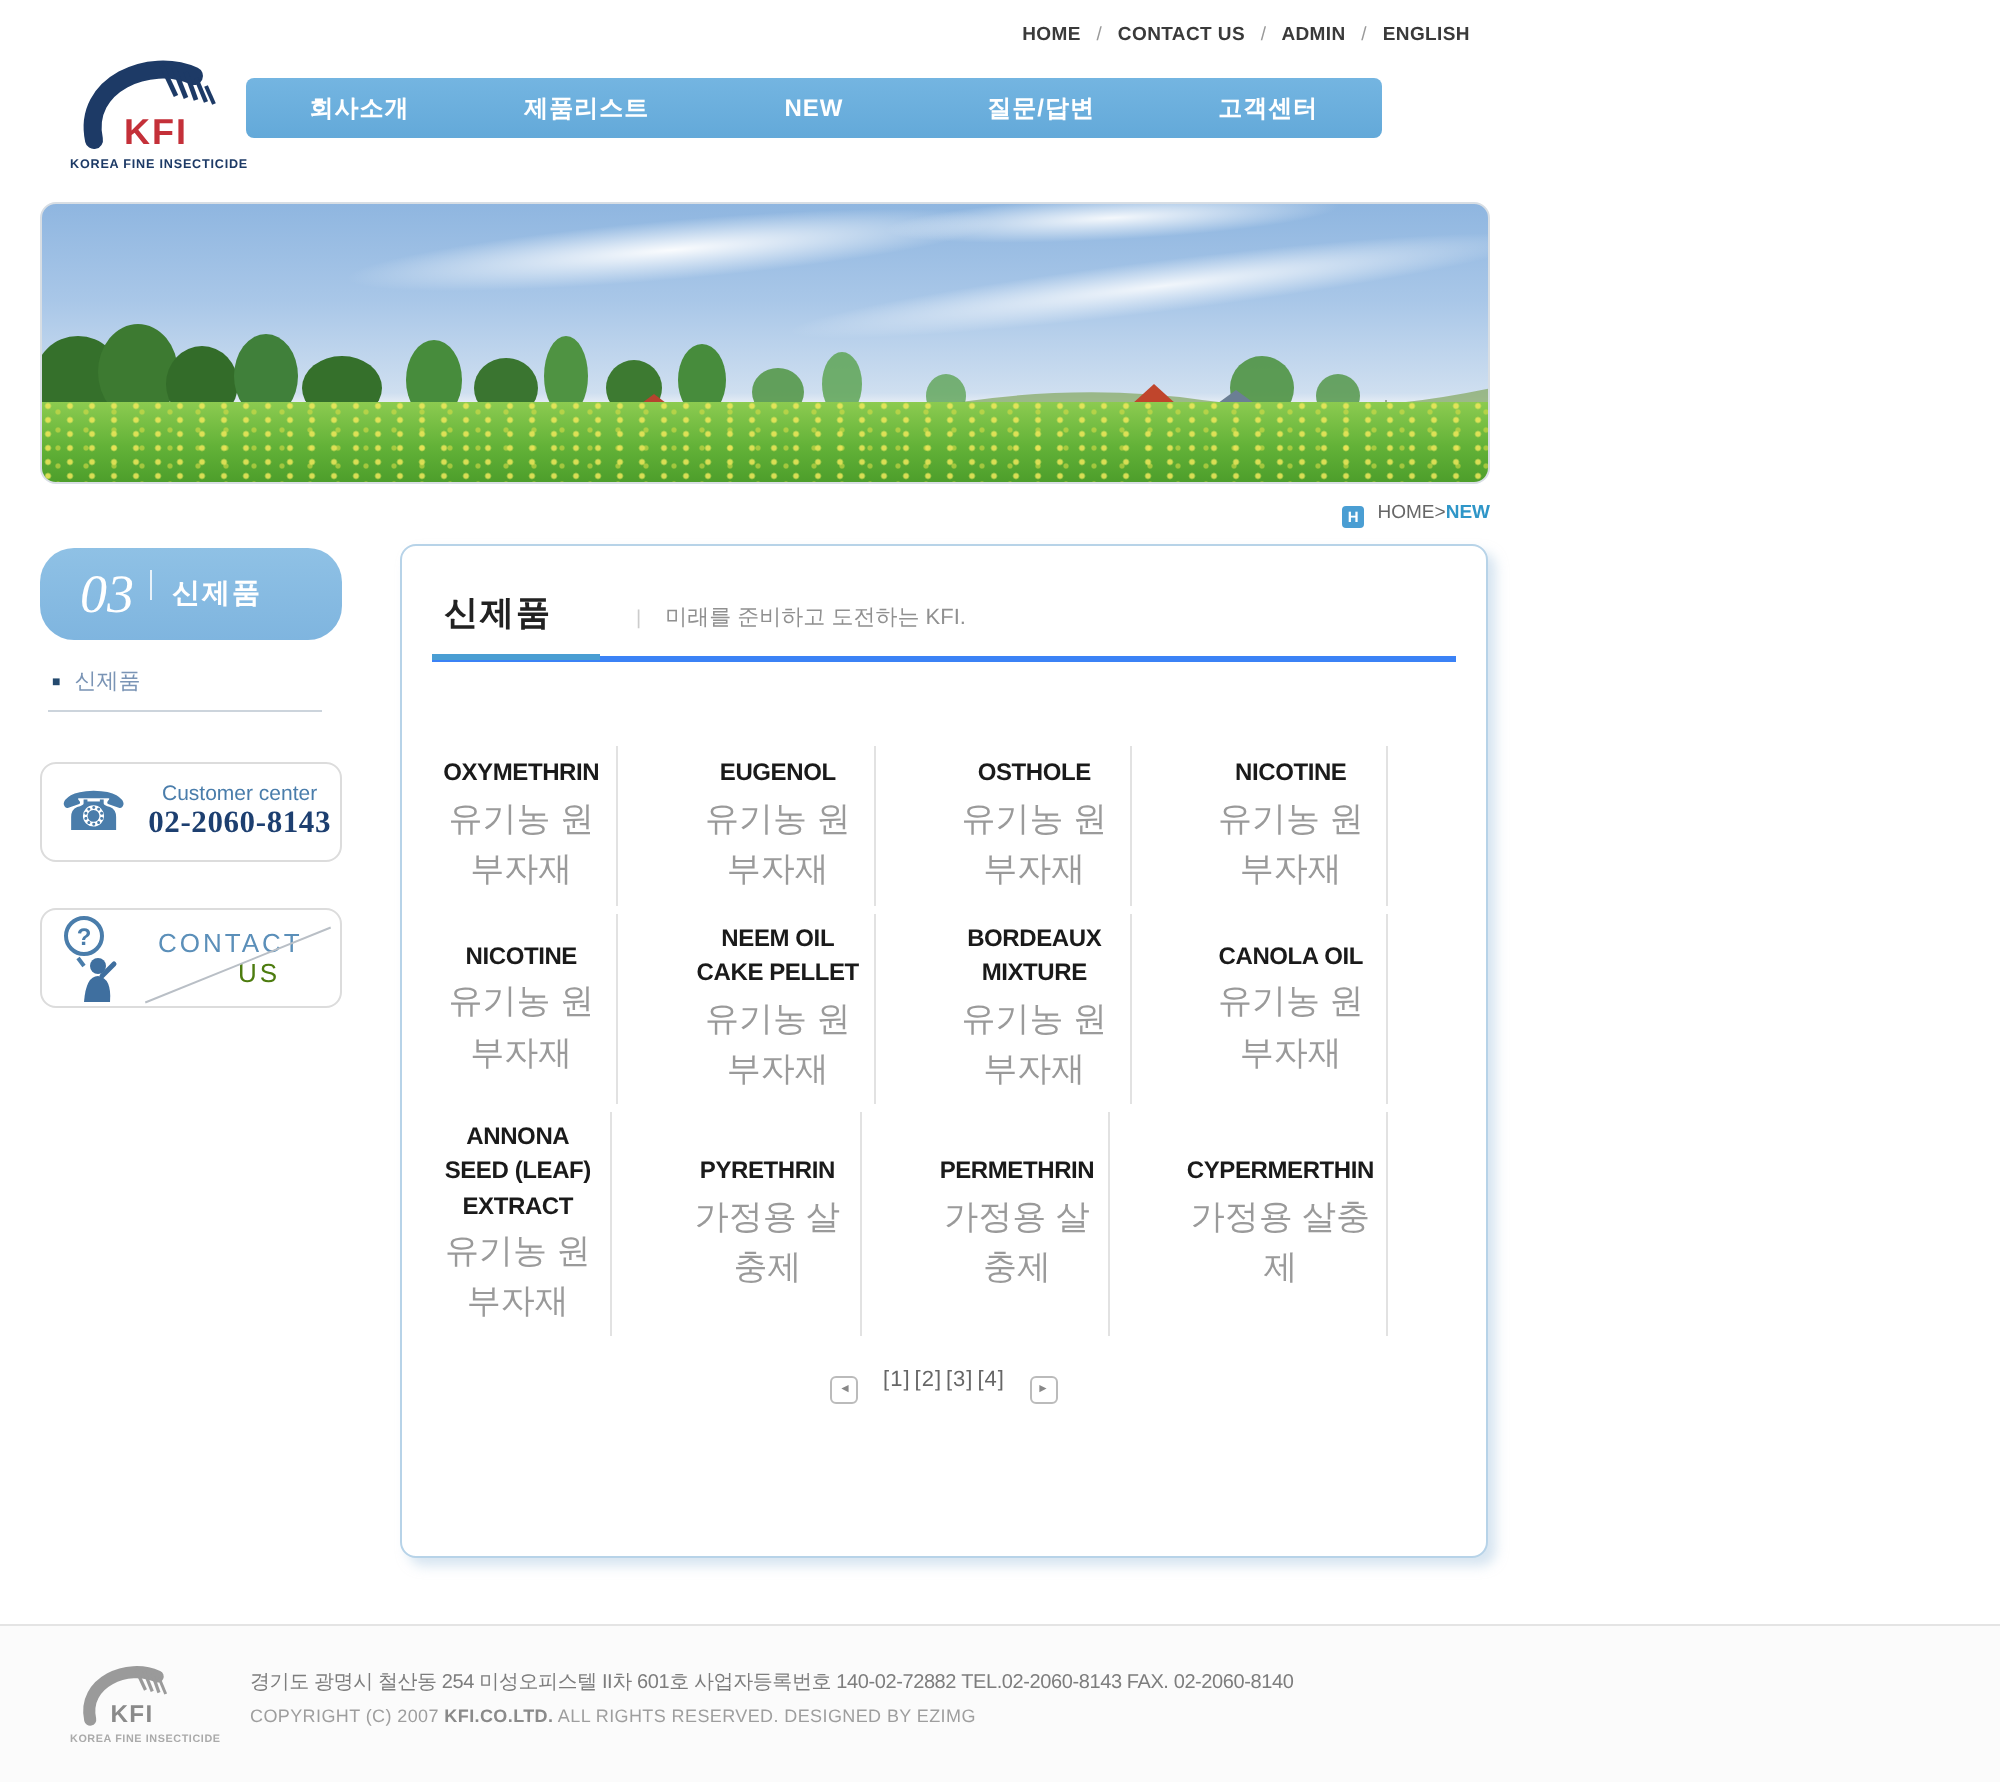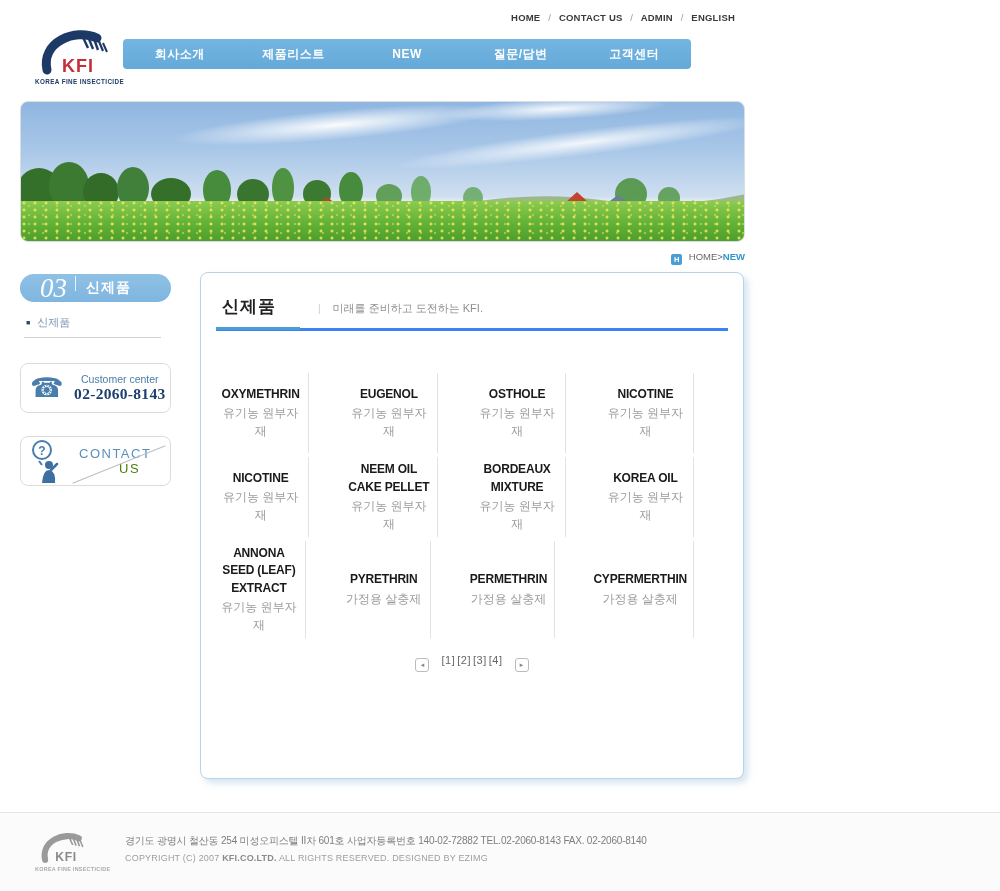--- a/index.html
+++ b/index.html
@@ -62,21 +62,21 @@
     vertical-align:-2px; margin-right:4px; cursor:pointer;
   }
   .crumb-row .cur { color:#2f96c8; font-weight:bold; }
   .crumb-row a { color:#666; text-decoration:none; cursor:pointer; }
 
   
   .body-row { display:flex; }
   .sidebar { width:151px; margin-right:29px; }
 
   .side-hd {
-    height:28px; margin-top:2px; background:linear-gradient(180deg,#8fc1e5,#7fb5df);
+    height:46px; margin-top:2px; background:linear-gradient(180deg,#8fc1e5,#7fb5df);
     border-radius:17px; display:flex; align-items:center; padding-left:20px; color:#fff;
   }
   .side-hd .num { font-family:"Liberation Serif", serif; font-style:italic; font-size:27px; }
   .side-hd .vline { width:1px; height:15px; background:rgba(255,255,255,.8); margin:0 10px 10px 8px; }
   .side-hd .ttl { font-size:14px; font-weight:bold; letter-spacing:1px; }
 
   .side-menu-item {
     margin:13px 0 0 4px; padding:0 0 7px 2px; font-size:11px; color:#7a94b5;
     border-bottom:1px solid #ccd4dc; width:137px; cursor:pointer;
   }
@@ -107,21 +107,21 @@
   .subtitle .sbar { color:#cccccc; margin-right:12px; font-size:10px; }
 
   .grid { margin:42px 0 0 12px; width:481px; }
   .grid-row { display:flex; margin-bottom:4px;gap:32px; }
   .cell {
     width:120px; min-height:80px; border-right:1px solid #e2e2e2;
     display:flex; flex-direction:column; justify-content:center; align-items:center;
     text-align:center; cursor:pointer; padding:4px 6px;
   }
   .cell .pname { font-size:12px; font-weight:bold; color:#1a1a1a; letter-spacing:-.2px; line-height:1.45; }
-  .cell .pcat  { font-size:12px; color:#9a9a9a; line-height:1.5; margin-top:1px; }
+  .cell .pcat  { font-size:17px; color:#9a9a9a; line-height:1.5; margin-top:1px; }
 
   .pager { text-align:center; margin-top:16px; font-size:11px; color:#666; }
   .pg-btn {
     display:inline-block; width:14px; height:14px; border:1px solid #bbb; border-radius:3px;
     font-size:6px; color:#888; line-height:13px; text-align:center; cursor:pointer;
     vertical-align:-3px; background:#fff;
   }
   .pg-num { cursor:pointer; margin:0 1px; letter-spacing:.5px; }
   .pg-nums { margin:0 8px; }
 
@@ -293,21 +293,21 @@
           </div>
           <div class="cell">
             <div class="pname">NEEM OIL CAKE PELLET</div>
             <div class="pcat">유기농 원부자재</div>
           </div>
           <div class="cell">
             <div class="pname">BORDEAUX MIXTURE</div>
             <div class="pcat">유기농 원부자재</div>
           </div>
           <div class="cell">
-            <div class="pname">KOREA OIL</div>
+            <div class="pname">CANOLA OIL</div>
             <div class="pcat">유기농 원부자재</div>
           </div>
         </div>
         <div class="grid-row">
           <div class="cell">
             <div class="pname">ANNONA SEED (LEAF) EXTRACT</div>
             <div class="pcat">유기농 원부자재</div>
           </div>
           <div class="cell">
             <div class="pname">PYRETHRIN</div>

